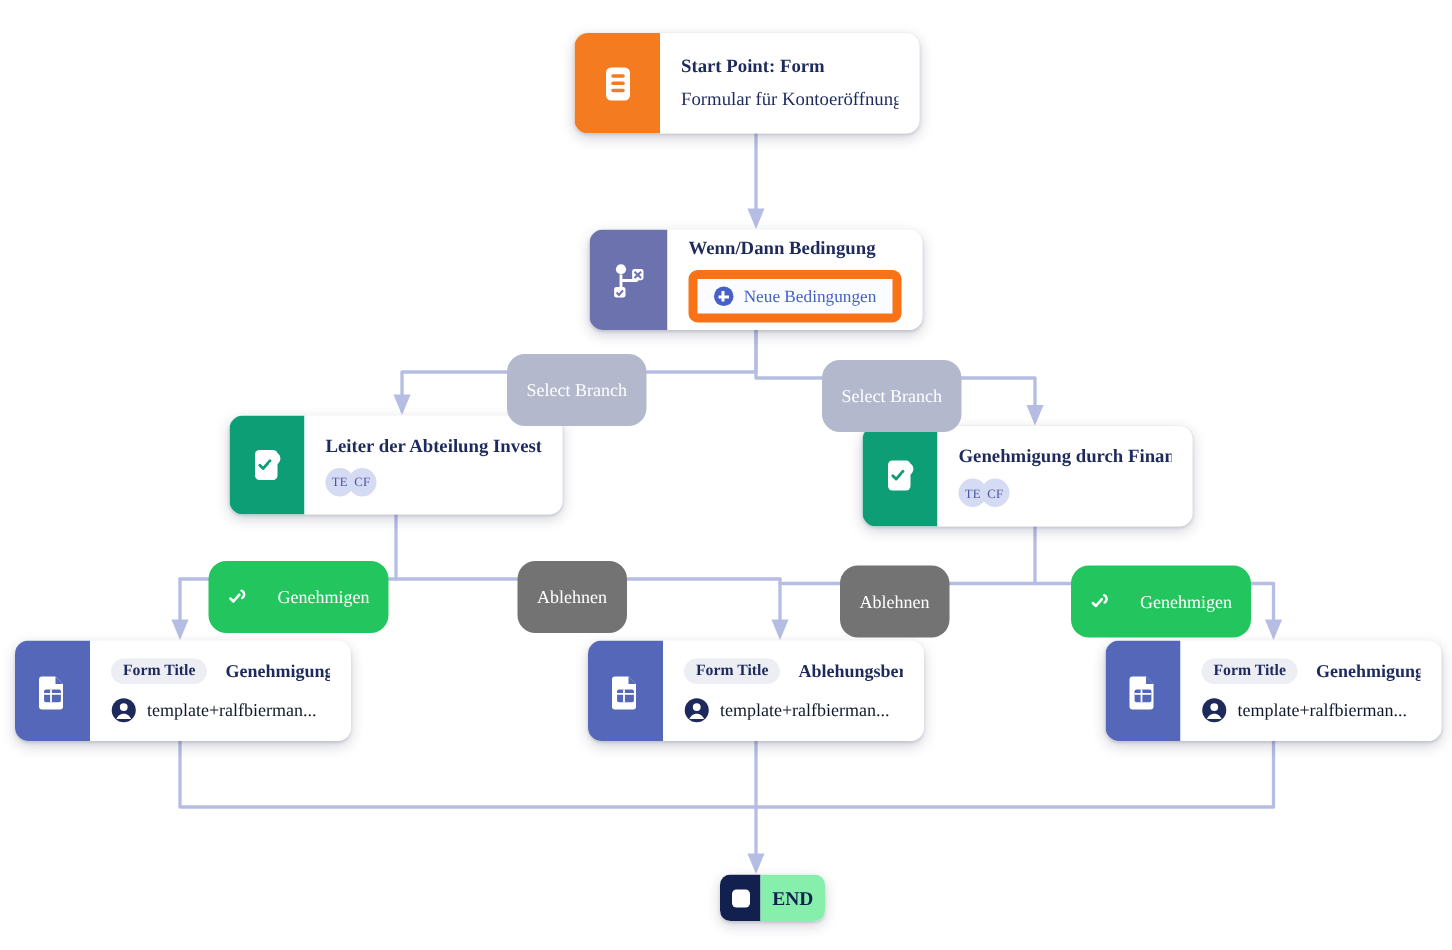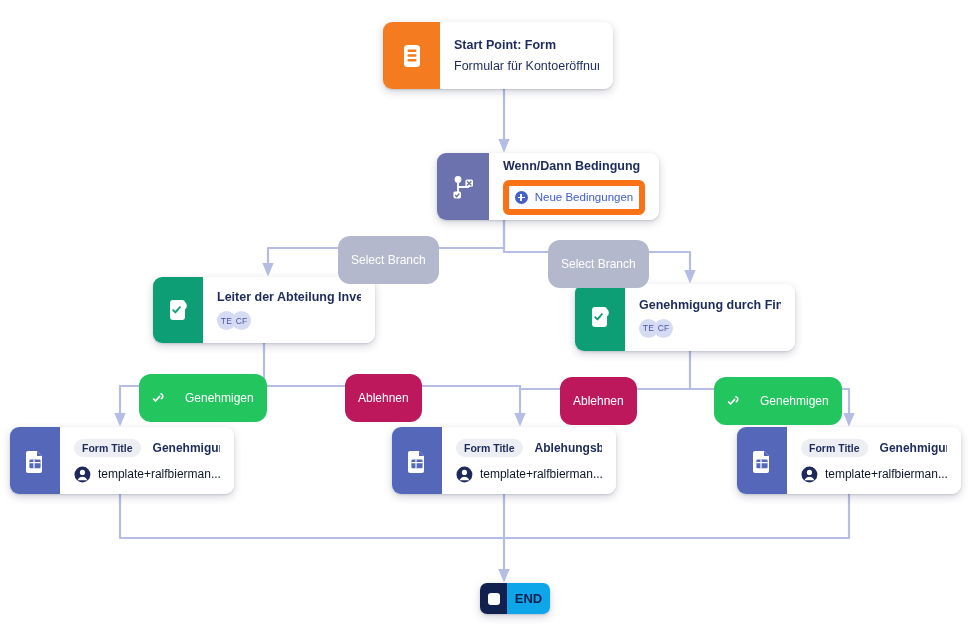--- a/index.html
+++ b/index.html
@@ -5,21 +5,21 @@
   html, body {
     margin: 0;
     padding: 0;
     background: #ffffff;
   }
   #canvas {
     position: relative;
     width: 968px;
     height: 633px;
     background: #ffffff;
-    font-family: Liberation Sans, sans-serif;
+    font-family: Liberation Serif, serif;
     overflow: hidden;
   }
   #edges {
     position: absolute;
     left: 0; top: 0;
     width: 968px; height: 633px;
     pointer-events: none;
   }
 
   
@@ -60,21 +60,21 @@
     white-space: nowrap;
     overflow: hidden;
     margin-top: 7px;
   }
 
   
   #node-start { left: 383px; top: 22px; width: 230px; height: 67px; }
   #node-start .node-icon { width: 57px; background: #f47b20; }
 
   
-  #node-condition { left: 393px; top: 153px; width: 222px; height: 67px; margin-left: 44px; }
+  #node-condition { left: 393px; top: 153px; width: 222px; height: 67px; }
   #node-condition .node-icon { width: 52px; background: #6c72ad; }
   .cond-btn {
     margin-top: 7px;
     height: 23px;
     border: 6px solid #f97316;
     border-radius: 6px;
     background: #fbfcff;
     display: flex;
     align-items: center;
     justify-content: center;
@@ -160,21 +160,21 @@
   }
   #node-end .node-icon { width: 27px; background: #12204f; }
   #node-end .end-label {
     flex: 1;
     display: flex;
     align-items: center;
     justify-content: center;
     font-size: 13px;
     font-weight: bold;
     color: #12204f;
-    background: #0ea5e9;
+    background: #86efac;
   }
   .stop-square {
     width: 12px; height: 12px;
     border-radius: 3px;
     background: #ffffff;
   }
 
   
   .pill {
     position: absolute;
@@ -185,21 +185,21 @@
     justify-content: center;
     gap: 5px;
     padding: 12px 13px;
     font-size: 12px;
     color: #ffffff;
     white-space: nowrap;
     cursor: pointer;
   }
   .pill-branch { background: #b3b8cd; }
   .pill-approve { background: #22c55e; gap: 20px; }
-  .pill-reject { background: #be185d; }
+  .pill-reject { background: #737373; }
 
   #pill-branch-left  { left: 338px; top: 236px; }
   #pill-branch-right { left: 548px; top: 240px; }
   #pill-approve-left { left: 139px; top: 374px; }
   #pill-reject-left  { left: 345px; top: 374px; }
   #pill-reject-right { left: 560px; top: 377px; }
   #pill-approve-right{ left: 714px; top: 377px; }
 
   svg { display: block; }
 </style>

